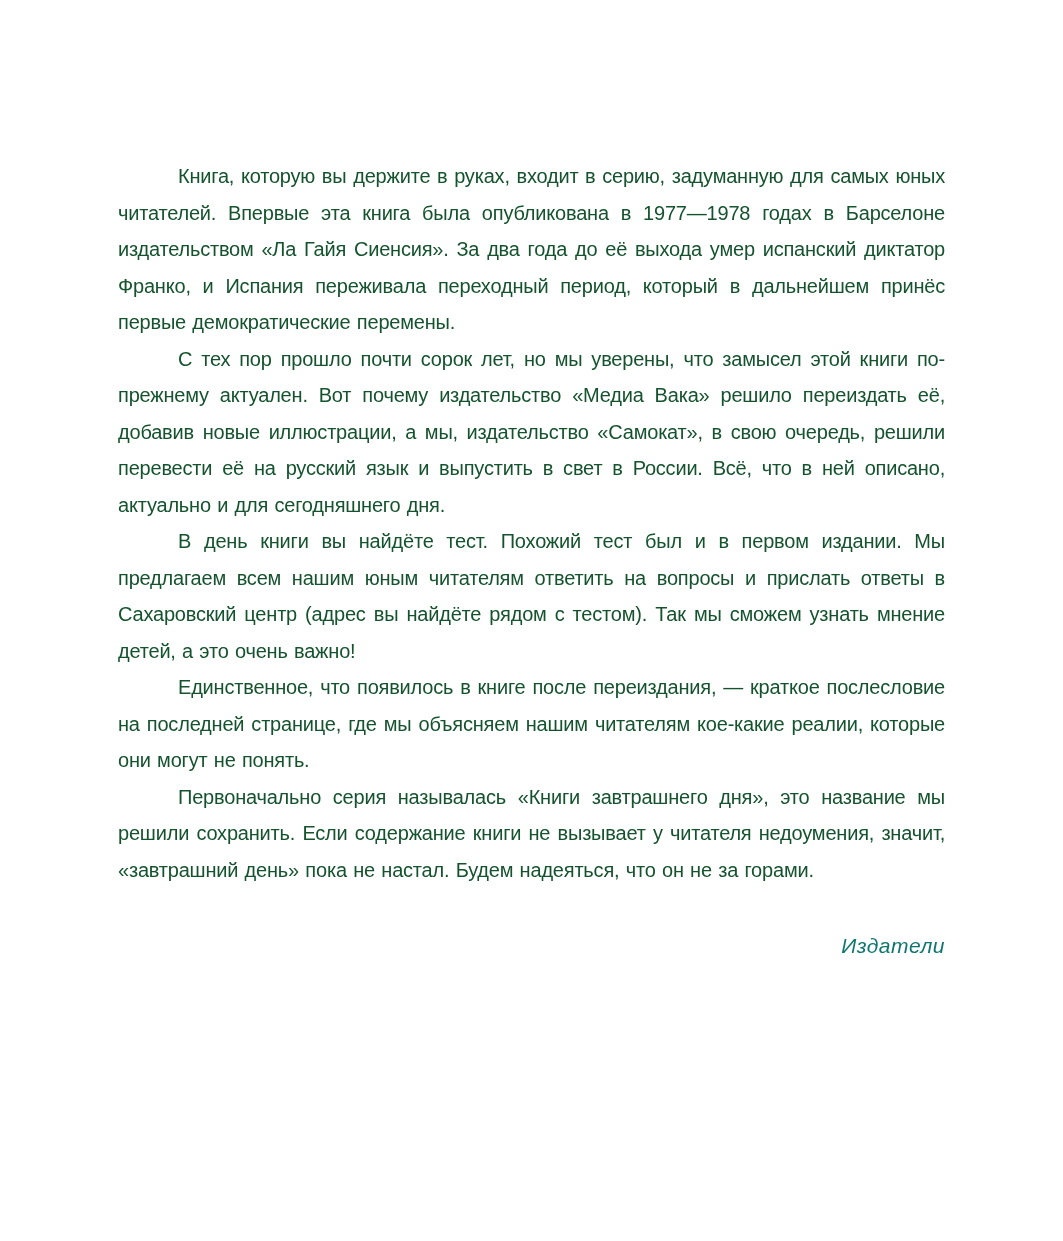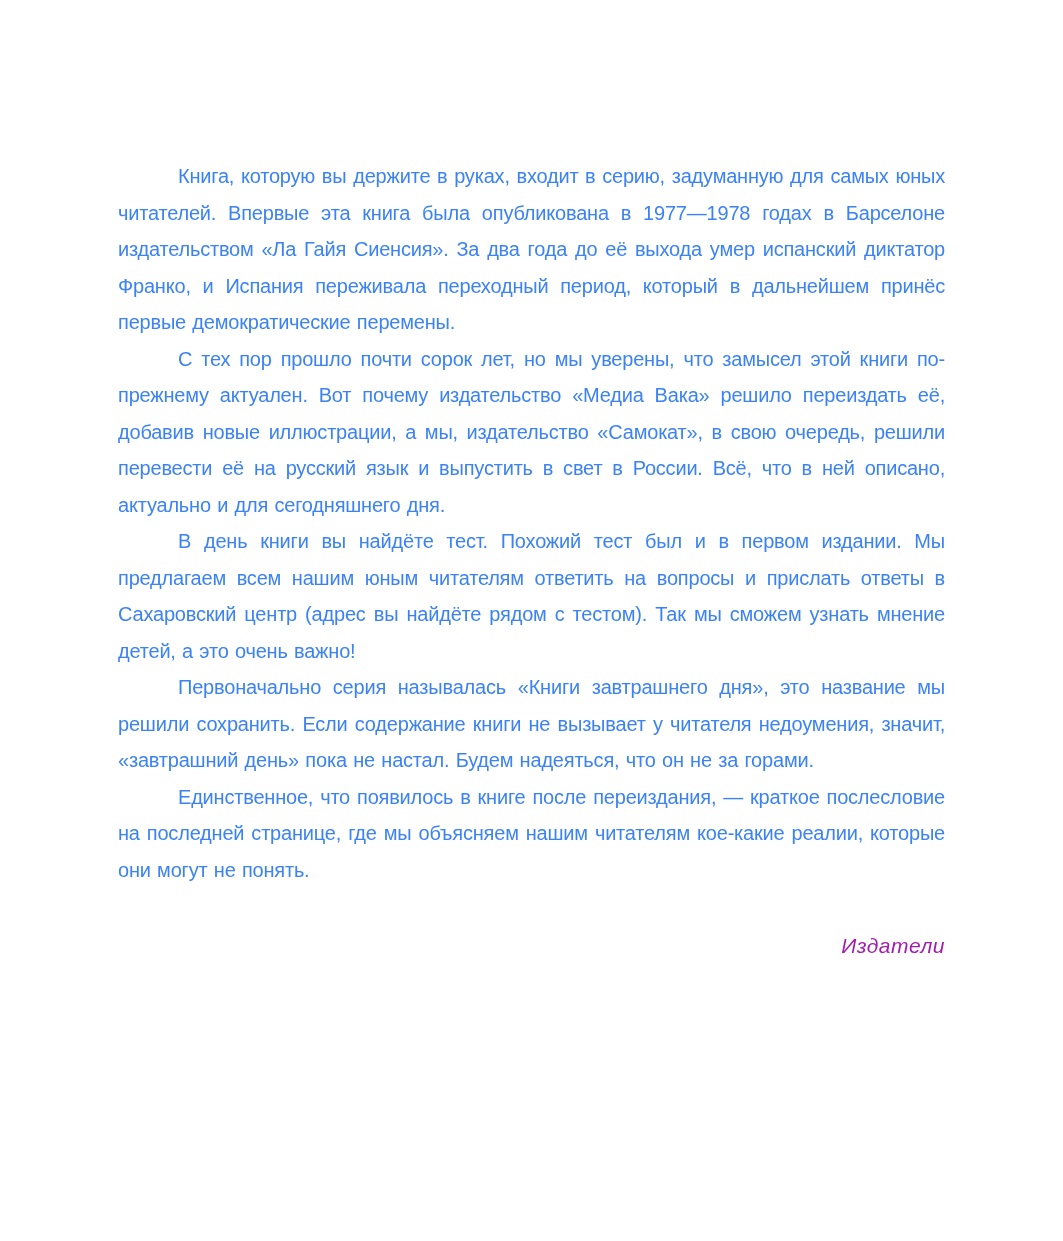--- a/index.html
+++ b/index.html
@@ -18,42 +18,42 @@
     position: absolute;
     left: 118px;
     top: 158px;
     width: 827px;
   }
   .text-block p {
     margin: 0;
     padding: 0;
     font-size: 20px;
     line-height: 36.5px;
-    color: #3b82f6;
+    color: #14532d;
     text-align: justify;
     text-indent: 60px;
     letter-spacing: -0.2px;
     word-spacing: 1px;
   }
   .signature {
     margin: 0;
     margin-top: 40px;
     font-size: 21px;
     line-height: 36px;
-    color: #a21caf;
+    color: #0f766e;
     text-align: right;
     font-style: italic;
     letter-spacing: 0.5px;
   }
 </style>
 </head>
 <body>
 
 <div class="page">
   <div class="text-block">
     <p>Книга, которую вы держите в руках, входит в серию, задуманную для самых юных читателей. Впервые эта книга была опубликована в 1977—1978 годах в Барселоне издательством «Ла Гайя Сиенсия». За два года до её выхода умер испанский диктатор Франко, и Испания переживала переходный период, который в дальнейшем принёс первые демократические перемены.</p>
     <p>С тех пор прошло почти сорок лет, но мы уверены, что замысел этой книги по-прежнему актуален. Вот почему издательство «Медиа Вака» решило переиздать её, добавив новые иллюстрации, а мы, издательство «Самокат», в свою очередь, решили перевести её на русский язык и выпустить в свет в России. Всё, что в ней описано, актуально и для сегодняшнего дня.</p>
     <p>В день книги вы найдёте тест. Похожий тест был и в первом издании. Мы предлагаем всем нашим юным читателям ответить на вопросы и прислать ответы в Сахаровский центр (адрес вы найдёте рядом с тестом). Так мы сможем узнать мнение детей, а это очень важно!</p>
+    <p>Единственное, что появилось в книге после переиздания, — краткое послесловие на последней странице, где мы объясняем нашим читателям кое-какие реалии, которые они могут не понять.</p>
     <p>Первоначально серия называлась «Книги завтрашнего дня», это название мы решили сохранить. Если содержание книги не вызывает у читателя недоумения, значит, «завтрашний день» пока не настал. Будем надеяться, что он не за горами.</p>
-    <p>Единственное, что появилось в книге после переиздания, — краткое послесловие на последней странице, где мы объясняем нашим читателям кое-какие реалии, которые они могут не понять.</p>
   </div>
   <p class="signature">Издатели</p>
 </div>
 
 </body></html>

